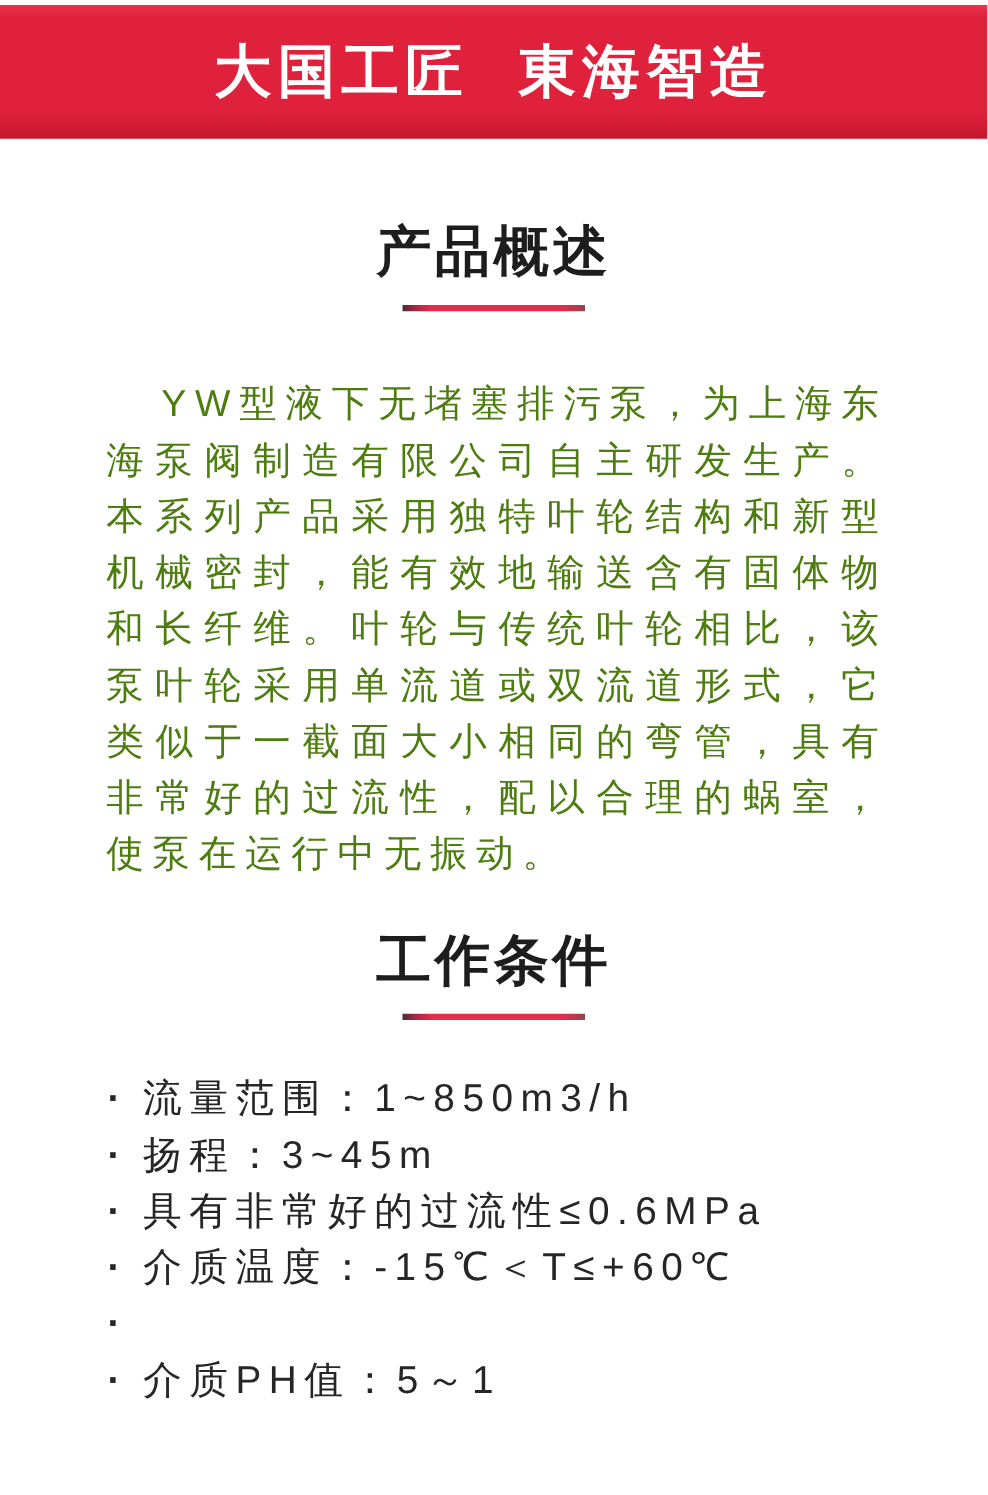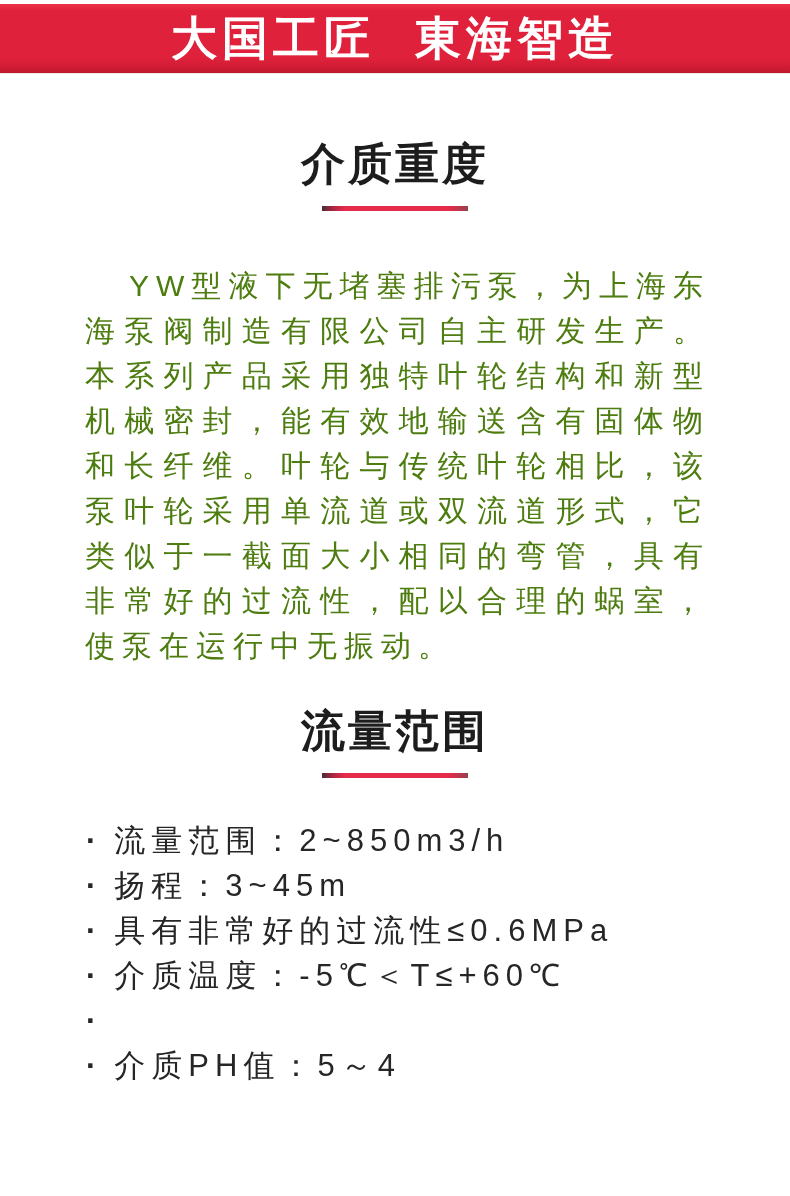--- a/index.html
+++ b/index.html
@@ -12,21 +12,21 @@
     height: 1196px;
     overflow: hidden;
     font-family: "Liberation Sans", sans-serif;
     color: #2d2d2d;
     position: relative;
   }
 
   
   .banner {
     margin-top: 4px;
-    height: 69px;
+    height: 107px;
     width: 100%;
     background: linear-gradient(180deg,
       #ec3149 0%,
       #e0213c 10%,
       #e0213c 78%,
       #d51d36 88%,
       #c0172d 100%);
     display: flex;
     align-items: center;
     justify-content: center;
@@ -102,47 +102,47 @@
   }
 </style>
 </head>
 <body>
 
 <header class="banner">
   <span class="banner-title">大国工匠 東海智造</span>
 </header>
 
 <section class="overview-section">
-  <h2 class="sec-title">介质重度</h2>
+  <h2 class="sec-title">产品概述</h2>
   <div class="title-underline"></div>
   <p class="para">YW型液下无堵塞排污泵，为上海东海泵阀制造有限公司自主研发生产。本系列产品采用独特叶轮结构和新型机械密封，能有效地输送含有固体物和长纤维。叶轮与传统叶轮相比，该泵叶轮采用单流道或双流道形式，它类似于一截面大小相同的弯管，具有非常好的过流性，配以合理的蜗室，使泵在运行中无振动。</p>
 </section>
 
 <section class="conditions-section">
-  <h2 class="sec-title">流量范围</h2>
+  <h2 class="sec-title">工作条件</h2>
   <div class="title-underline"></div>
 
   <ul class="cond-list">
     <li>
       <span class="bullet">·</span>
-      <span>流量范围：2~850m3/h</span>
+      <span>流量范围：1~850m3/h</span>
     </li>
     <li>
       <span class="bullet">·</span>
       <span>扬程：3~45m</span>
     </li>
     <li>
       <span class="bullet">·</span>
       <span>具有非常好的过流性≤0.6MPa</span>
     </li>
     <li>
       <span class="bullet">·</span>
-      <span>介质温度：-5℃＜T≤+60℃</span>
+      <span>介质温度：-15℃＜T≤+60℃</span>
     </li>
     <li>
       <span class="bullet">·</span>
     </li>
     <li>
       <span class="bullet">·</span>
-      <span>介质PH值：5～4</span>
+      <span>介质PH值：5～1</span>
     </li>
   </ul>
 </section>
 
 </body></html>

